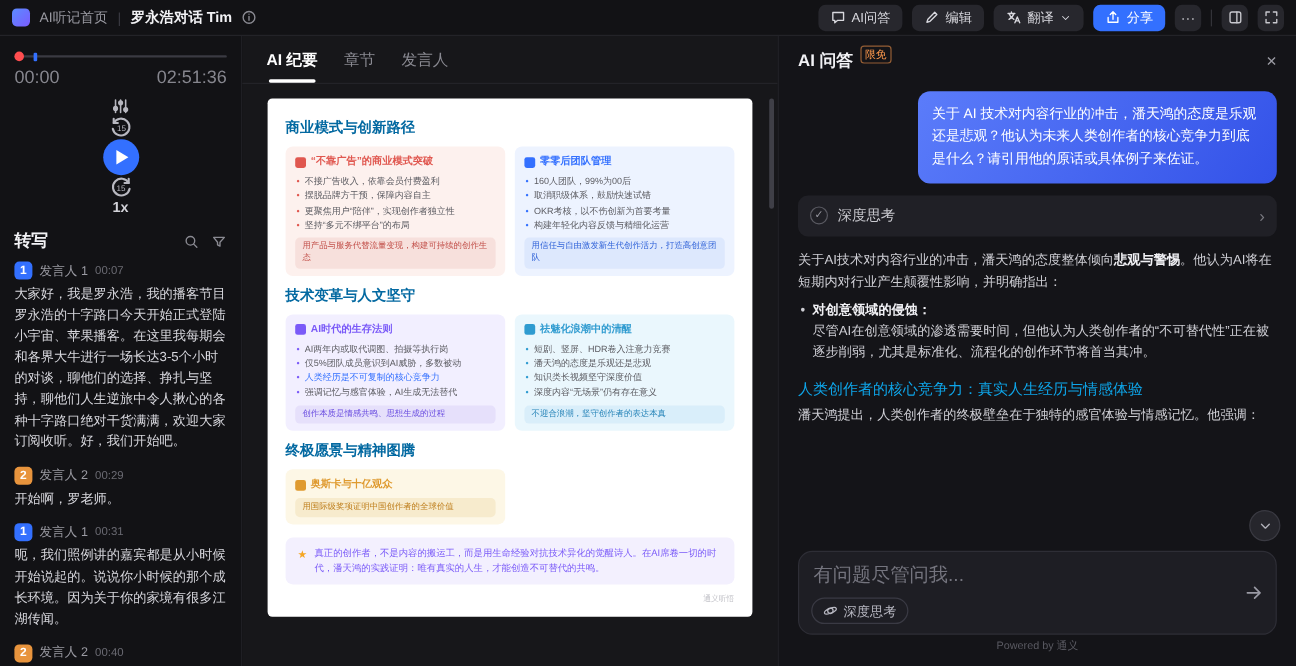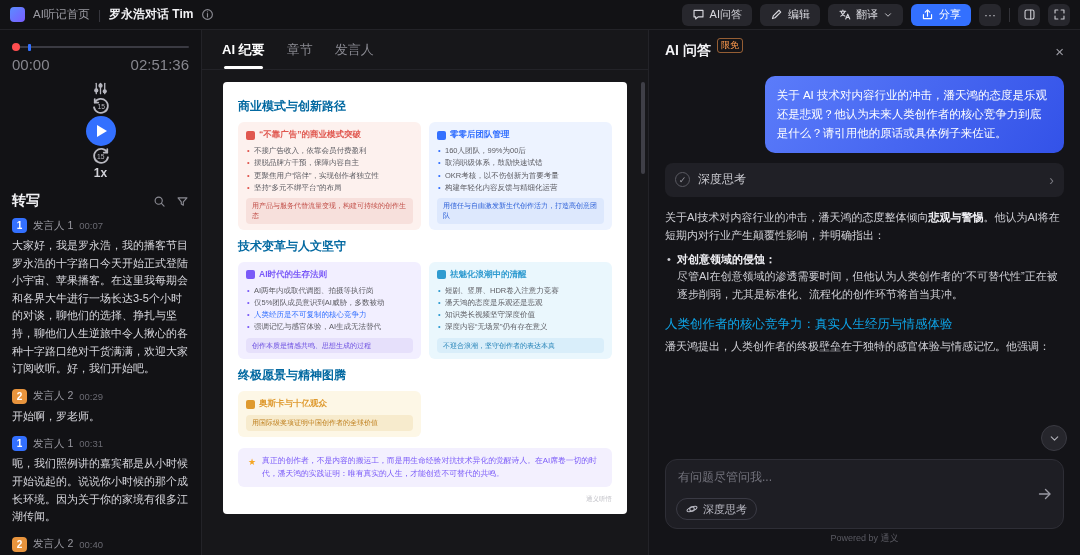--- a/index.html
+++ b/index.html
@@ -130,21 +130,21 @@
   .ans-li::before { content:"•"; position:absolute; left:2px; color:#cfcfd5; }
   .cite { color:#6d9bff; font-size:9px; cursor:pointer; }
   .ans-h2 { font-size:12.5px; font-weight:normal; color:#0ea5e9; margin:10px 0 4px; }
   .scroll-down { position:absolute; right:13px; bottom:104px; width:26px; height:26px;
     border-radius:50%; background:#26262c; border:1px solid #3a3a42; color:#b0b0b8;
     display:flex; align-items:center; justify-content:center; cursor:pointer; }
   .input-wrap { flex:0 0 auto; padding:10px 16px 4px; }
   .input-box { position:relative; height:70px; background:#1e1e24; border:1px solid #2e2e36;
     border-radius:12px; padding:9px 40px 9px 12px; }
   .input-box textarea { width:100%; height:22px; background:transparent; border:none;
-    resize:none; outline:none; color:#e8e8ec; font-family:inherit; font-size:12px; }
+    resize:none; outline:none; color:#e8e8ec; font-family:inherit; font-size:16px; }
   .input-box textarea::placeholder { color:#74747e; }
   .deep-pill { position:absolute; left:10px; bottom:8px; height:22px; border:1px solid #3a3a44;
     border-radius:12px; background:transparent; display:flex; align-items:center; gap:5px;
     padding:0 9px; color:#b8b8c2; font-size:11px; cursor:pointer; font-family:inherit; }
   .send-btn { position:absolute; right:10px; top:50%; transform:translateY(-50%);
     background:none; border:none; color:#9a9aa4; cursor:pointer; }
   .powered { text-align:center; color:#5a5a62; font-size:9px; padding:3px 0 6px; }
 </style>
 </head>
 <body>

